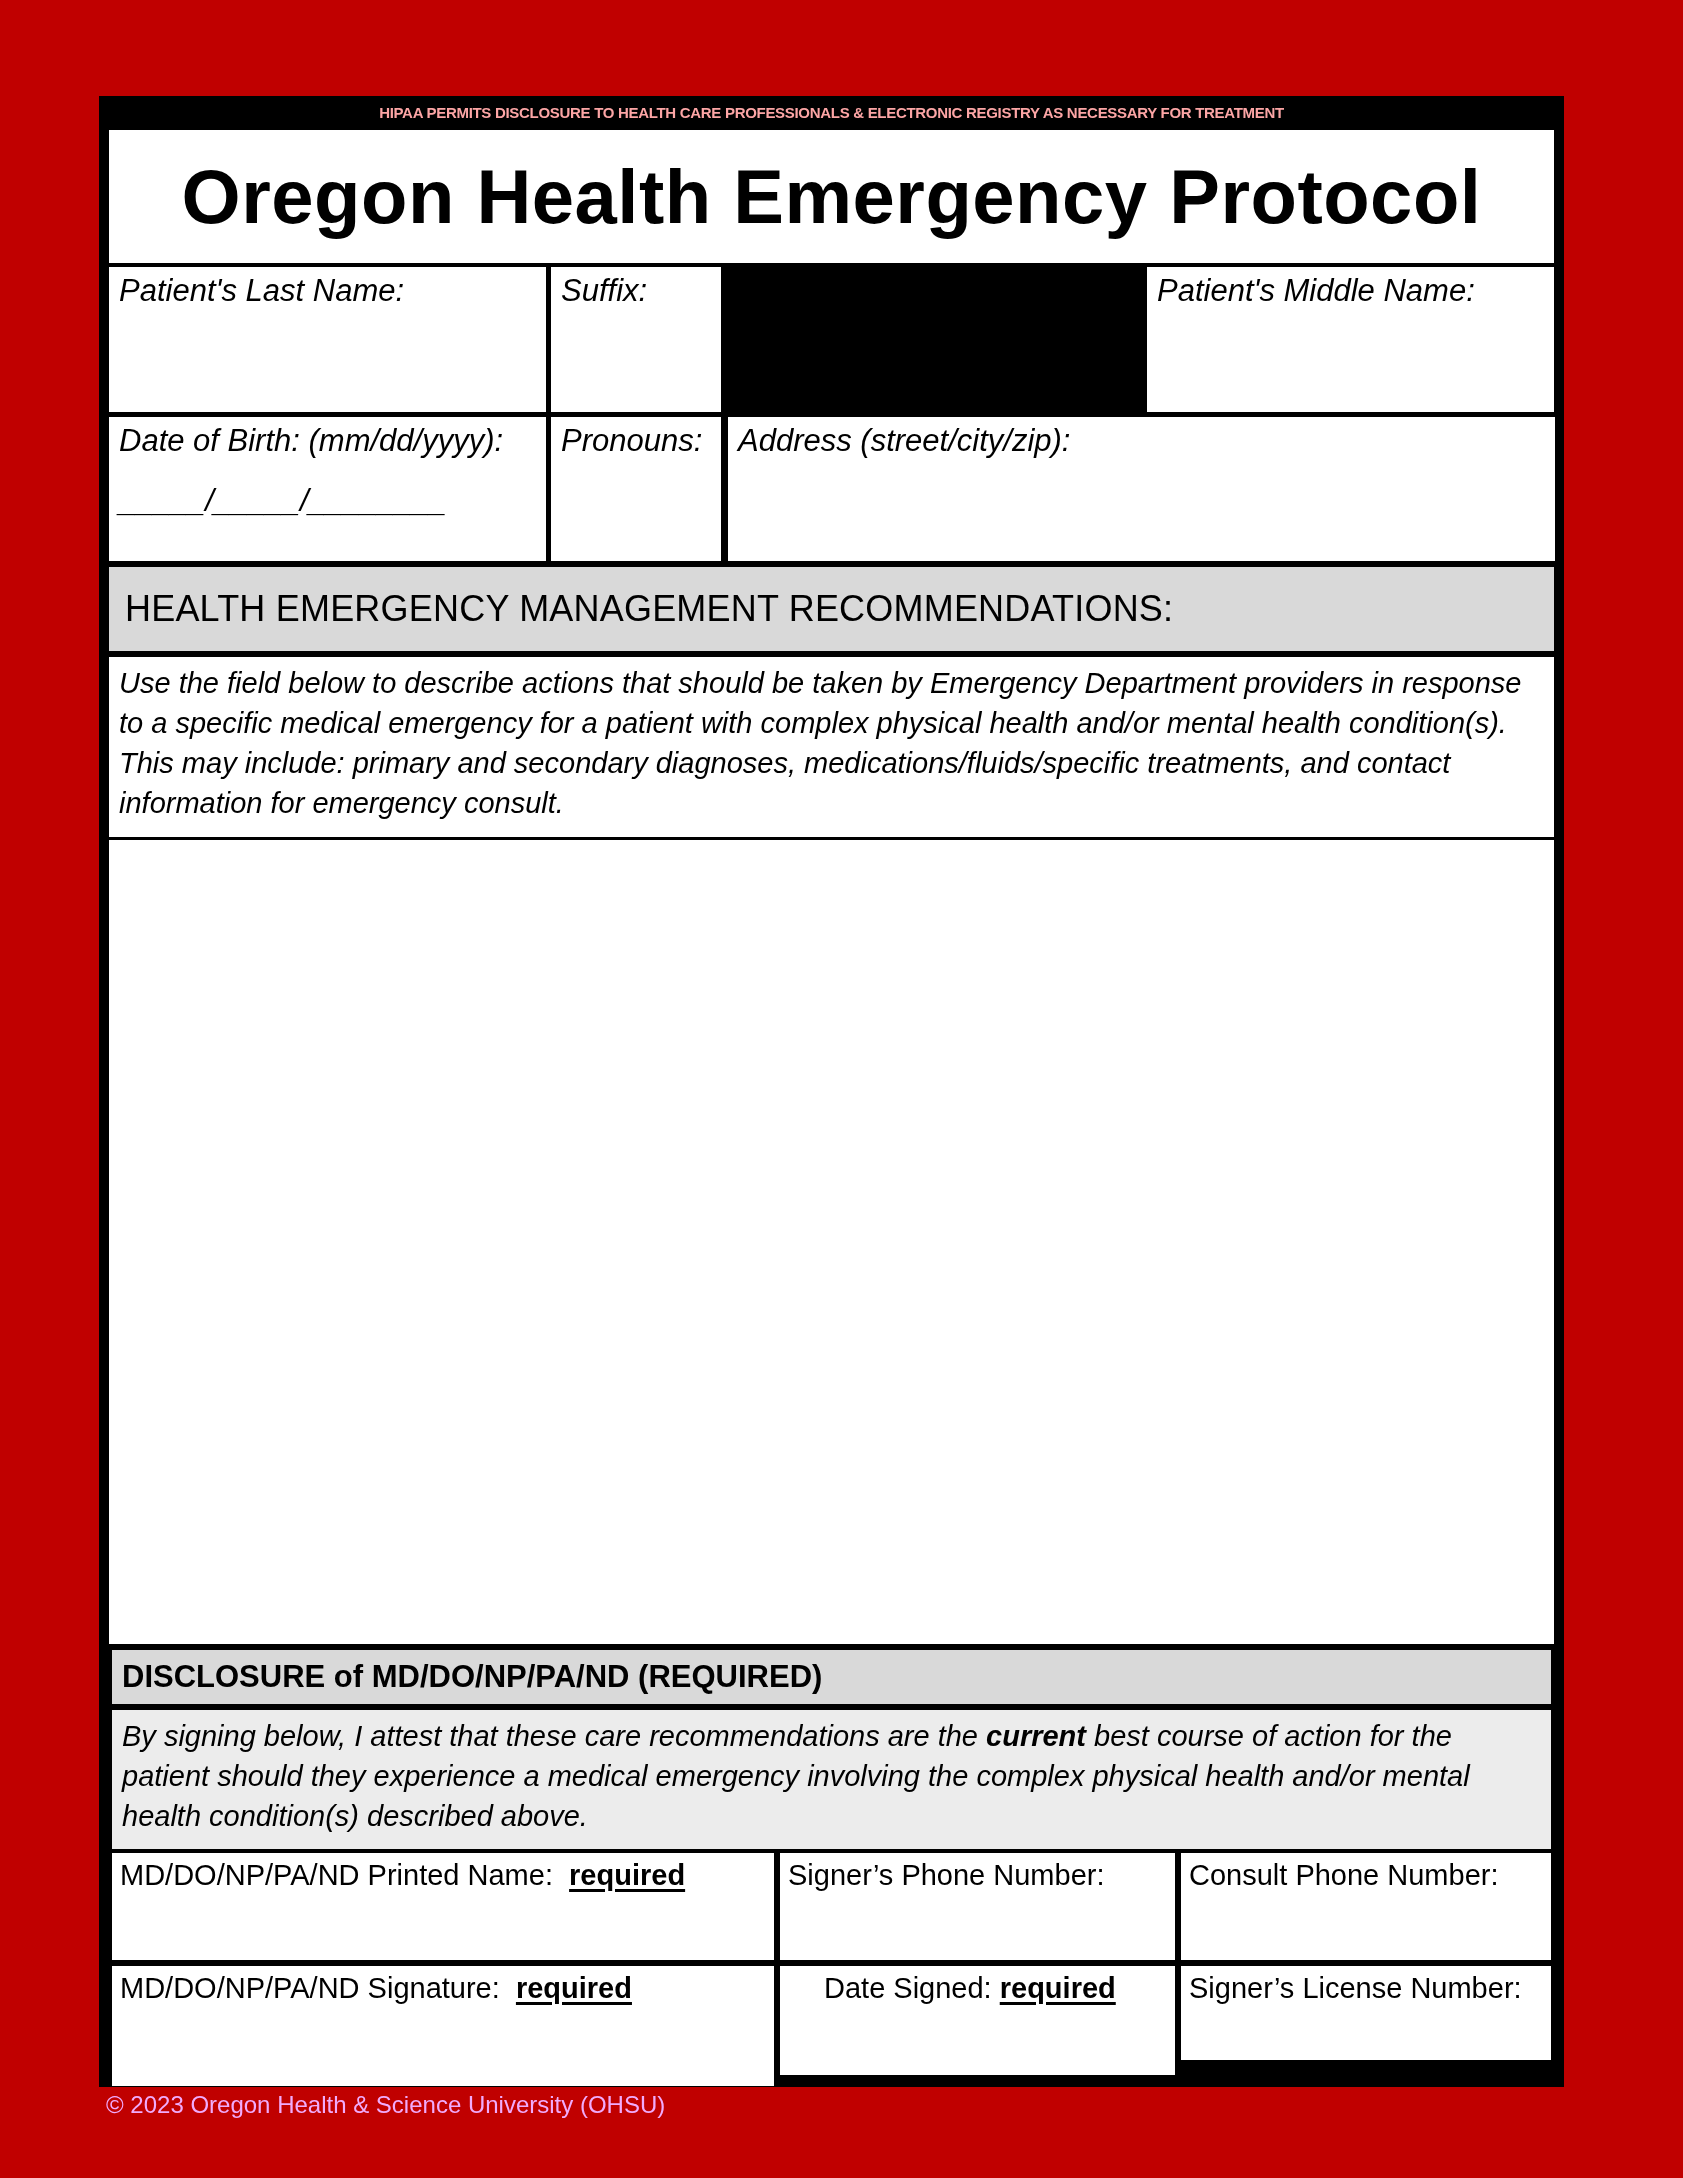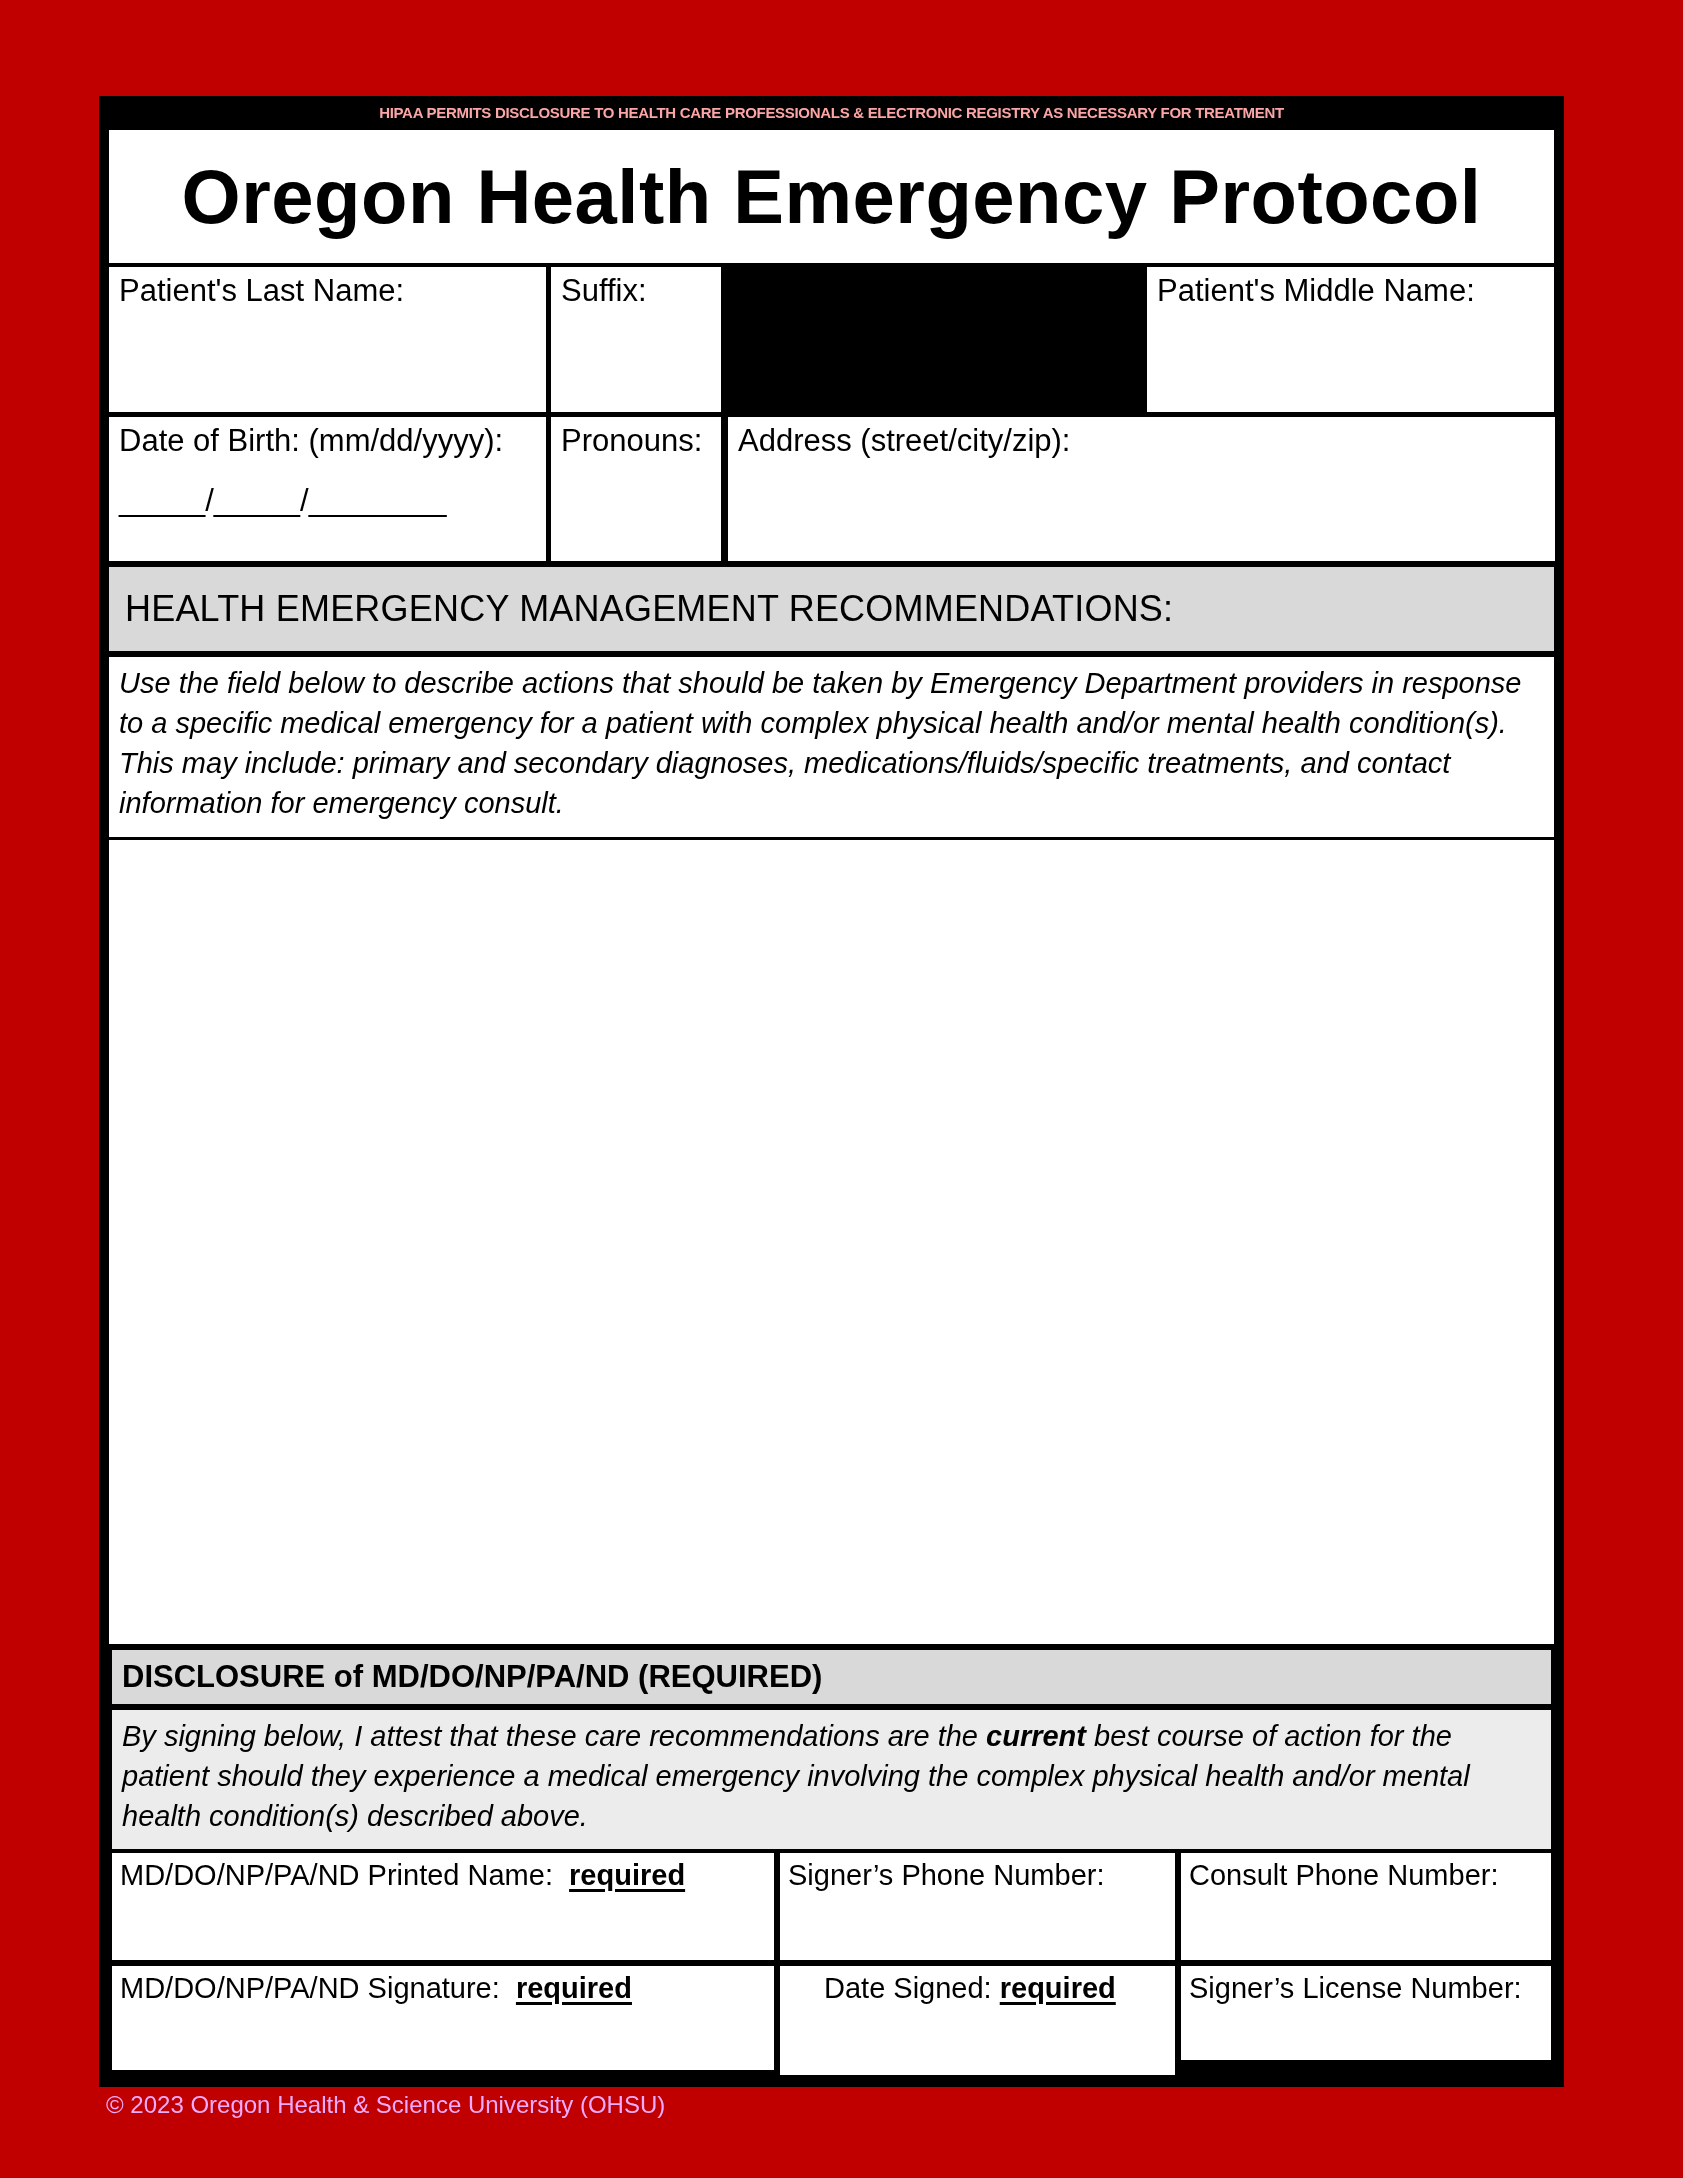--- a/index.html
+++ b/index.html
@@ -12,21 +12,21 @@
     background:#000;
   }
   .hipaa {
     position:absolute; left:0; top:0; width:1465px; height:27px;
     color:#fca5a5; font-size:15px; font-weight:bold; text-align:center; line-height:34px;
     letter-spacing:-0.3px;
   }
   .box { position:absolute; background:#fff; box-sizing:border-box; }
   .title-box { left:10px; top:34px; width:1445px; height:133px; display:flex; align-items:center; justify-content:center; }
   .title { font-size:76px; font-weight:bold; letter-spacing:0.5px; }
-  .cell { padding:6px 10px; font-size:31px; }
+  .cell { padding:6px 10px; font-size:31px;font-style:italic; }
   .label { white-space:nowrap; }
   .dob-line { margin-top:24px; font-size:31px; white-space:pre; }
   .gray { background:#d9d9d9; }
   .lgray { background:#ececec; }
   .sec-head { font-size:36px; padding:0 16px; display:flex; align-items:center; letter-spacing:0.2px; }
   .desc { font-size:29px; font-style:italic; line-height:40px; padding:6px 10px; }
   .att-head { font-size:31px; font-weight:bold; padding:0 10px; display:flex; align-items:center; }
   .att-text { font-size:29px; font-style:italic; line-height:40px; padding:6px 10px; }
   .req { font-weight:bold; text-decoration:underline; text-underline-offset:4px; text-decoration-thickness:3px; }
   .sig { font-size:29px; padding:6px 8px; white-space:nowrap; }
@@ -73,21 +73,21 @@
   <div class="box sig" style="left:13px;top:1757px;width:662px;height:107px;">
     <span>MD/DO/NP/PA/ND Printed Name:</span>&nbsp;&nbsp;<span class="req">required</span>
   </div>
   <div class="box sig" style="left:681px;top:1757px;width:395px;height:107px;">
     <span>Signer’s Phone Number:</span>
   </div>
   <div class="box sig" style="left:1082px;top:1757px;width:370px;height:107px;">
     <span>Consult Phone Number:</span>
   </div>
 
-  <div class="box sig" style="left:13px;top:1870px;width:662px;height:104px;">
+  <div class="box sig" style="left:13px;top:1870px;width:662px;height:120px;">
     <span>MD/DO/NP/PA/ND Signature:</span>&nbsp;&nbsp;<span class="req">required</span>
   </div>
   <div class="box sig" style="left:681px;top:1870px;width:395px;height:109px;padding-left:44px;">
     <span>Date Signed:</span>&nbsp;<span class="req">required</span>
   </div>
   <div class="box sig" style="left:1082px;top:1870px;width:370px;height:94px;">
     <span>Signer’s License Number:</span>
   </div>
 </div>
 

